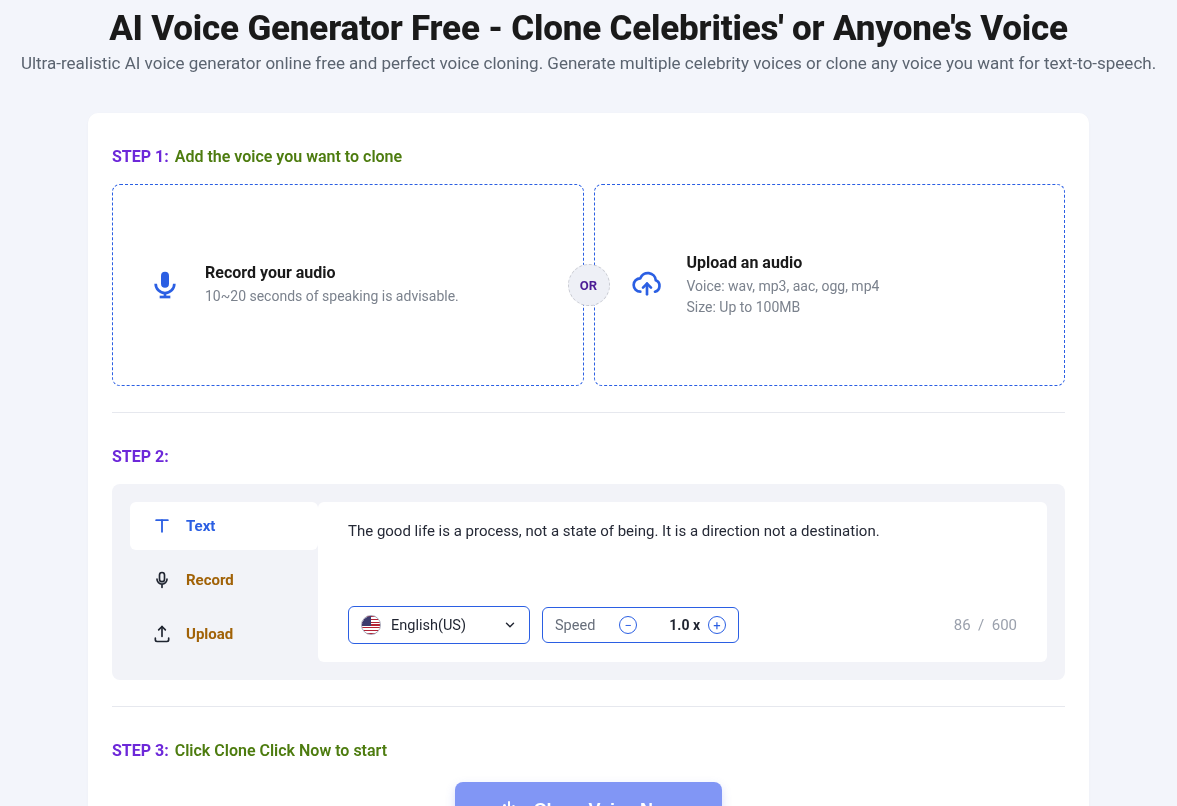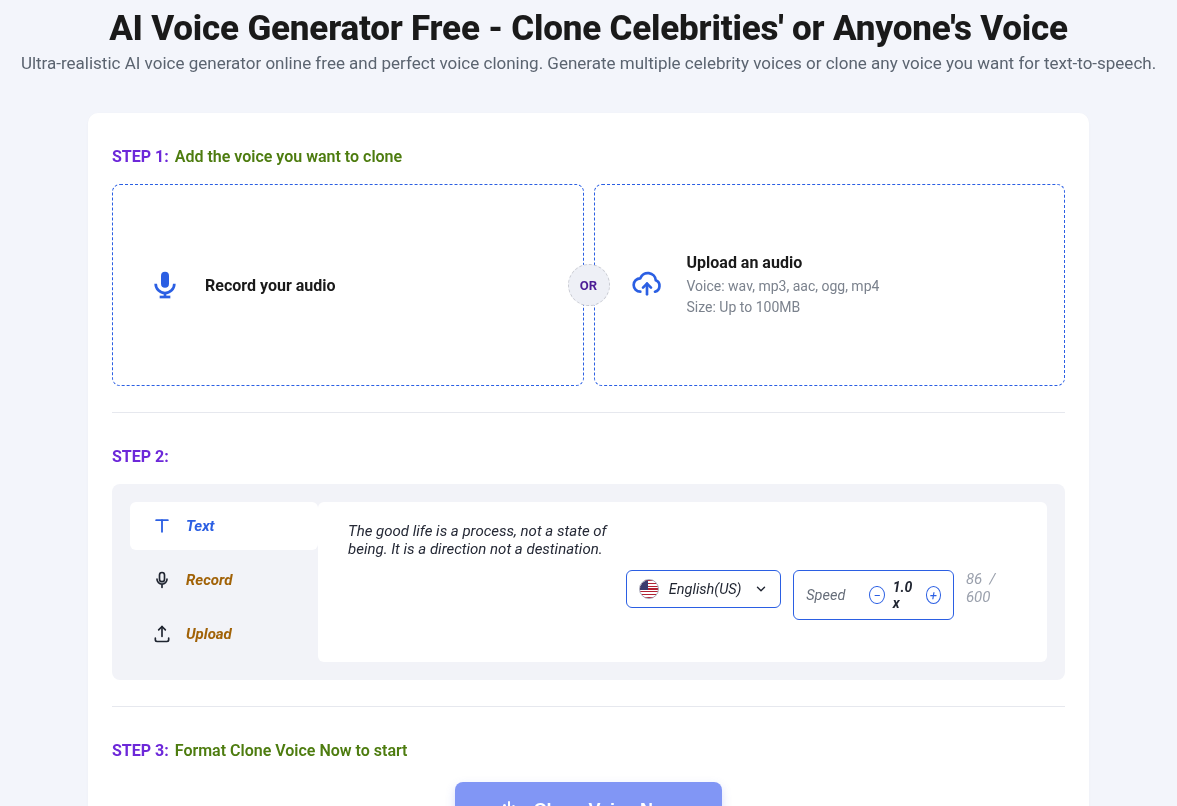--- a/index.html
+++ b/index.html
@@ -86,21 +86,20 @@
     margin: 4px 0 22px 0;
   }
   
   .script-panel {
     background: #f2f3f8;
     border-radius: 8px;
     display: flex;
     padding: 18px;
     gap: 0;
     margin-bottom: 26px;
-    font-style: italic;
   }
   .script-tabs {
     width: 188px;
     display: flex;
     flex-direction: column;
     gap: 6px;
   }
   .script-tab {
     display: flex;
     align-items: center;
@@ -118,31 +117,31 @@
   }
   .script-tab.active .tab-label { color: #2b5fe3; }
   .tab-icon { width: 20px; height: 20px; display: inline-flex; align-items: center; justify-content: center; }
   .tab-icon svg { width: 20px; height: 20px; }
   .script-body {
     flex: 1;
     background: #fff;
     border-radius: 6px;
     padding: 20px 30px 18px 30px;
     display: flex;
-    flex-direction: row;
+    flex-direction: column;
     justify-content: space-between;
     min-height: 160px;
   }
   .script-text {
     font-size: 15px;
     color: #252936;
   }
   .script-controls {
     display: flex;
-    align-items: flex-start;
+    align-items: center;
     gap: 12px;
     margin-top: 48px;
   }
   .select-box {
     display: flex; align-items: center; gap: 10px;
     border: 1.5px solid #2b5fe3;
     border-radius: 6px;
     padding: 8px 12px;
     font-size: 14.5px;
     color: #1f2430;
@@ -179,21 +178,21 @@
   .stepper {
     display: flex; align-items: center; gap: 8px;
   }
   .step-btn {
     width: 18px; height: 18px; border-radius: 50%;
     border: 1.6px solid #2b5fe3; color: #2b5fe3;
     display: flex; align-items: center; justify-content: center;
     font-size: 13px; line-height: 1; cursor: pointer;
     background: #fff;
   }
-  .speed-val { font-weight: 700; font-size: 14px; color: #1f2430; }
+  .speed-val { font-weight: 700; font-size: 14px; color: #1f2430; margin-left: 24px; }
   .counter {
     margin-left: auto;
     color: #9ba1ad;
     font-size: 15px;
   }
   .counter .cur { color: #9ba1ad; }
   .counter .max { color: #9ba1ad; }
   
   .cta-row {
     display: flex;
@@ -241,20 +240,21 @@
         <div class="option-icon">
           <svg viewBox="0 0 24 24" fill="none" stroke="#2b5fe3" stroke-width="2">
             <rect x="9" y="2" width="6" height="12" rx="3" fill="#2b5fe3" stroke="none"></rect>
             <path d="M5 11a7 7 0 0 0 14 0"></path>
             <path d="M12 18v3"></path>
             <path d="M8 21h8"></path>
           </svg>
         </div>
         <div>
           <div class="option-title">Record your audio</div>
+          <div class="option-desc">10~20 seconds of speaking is advisable.</div>
         </div>
       </div>
     </div>
 
     <div class="option-box">
       <div class="option-content">
         <div class="option-icon">
           <svg viewBox="0 0 24 24" fill="none" stroke="#2b5fe3" stroke-width="2" stroke-linecap="round" stroke-linejoin="round">
             <path d="M7 17a5 5 0 0 1 0-10 6 6 0 0 1 11.6 1.5A4.5 4.5 0 0 1 18 17"></path>
             <path d="M12 11v8"></path>
@@ -345,21 +345,21 @@
           <span class="max">600</span>
         </div>
       </div>
     </div>
   </div>
 
   <hr class="sep">
 
   <div class="step-row">
     <span class="step-label">STEP 3:</span>
-    <span class="step-text">Format Clone Voice Now to start</span>
+    <span class="step-text">Click Clone Click Now to start</span>
   </div>
 
   <div class="cta-row">
     <button class="cta-btn">
       <span class="wave-icon">
         <span style="height:7px"></span>
         <span style="height:14px"></span>
         <span style="height:20px"></span>
         <span style="height:12px"></span>
         <span style="height:6px"></span>

